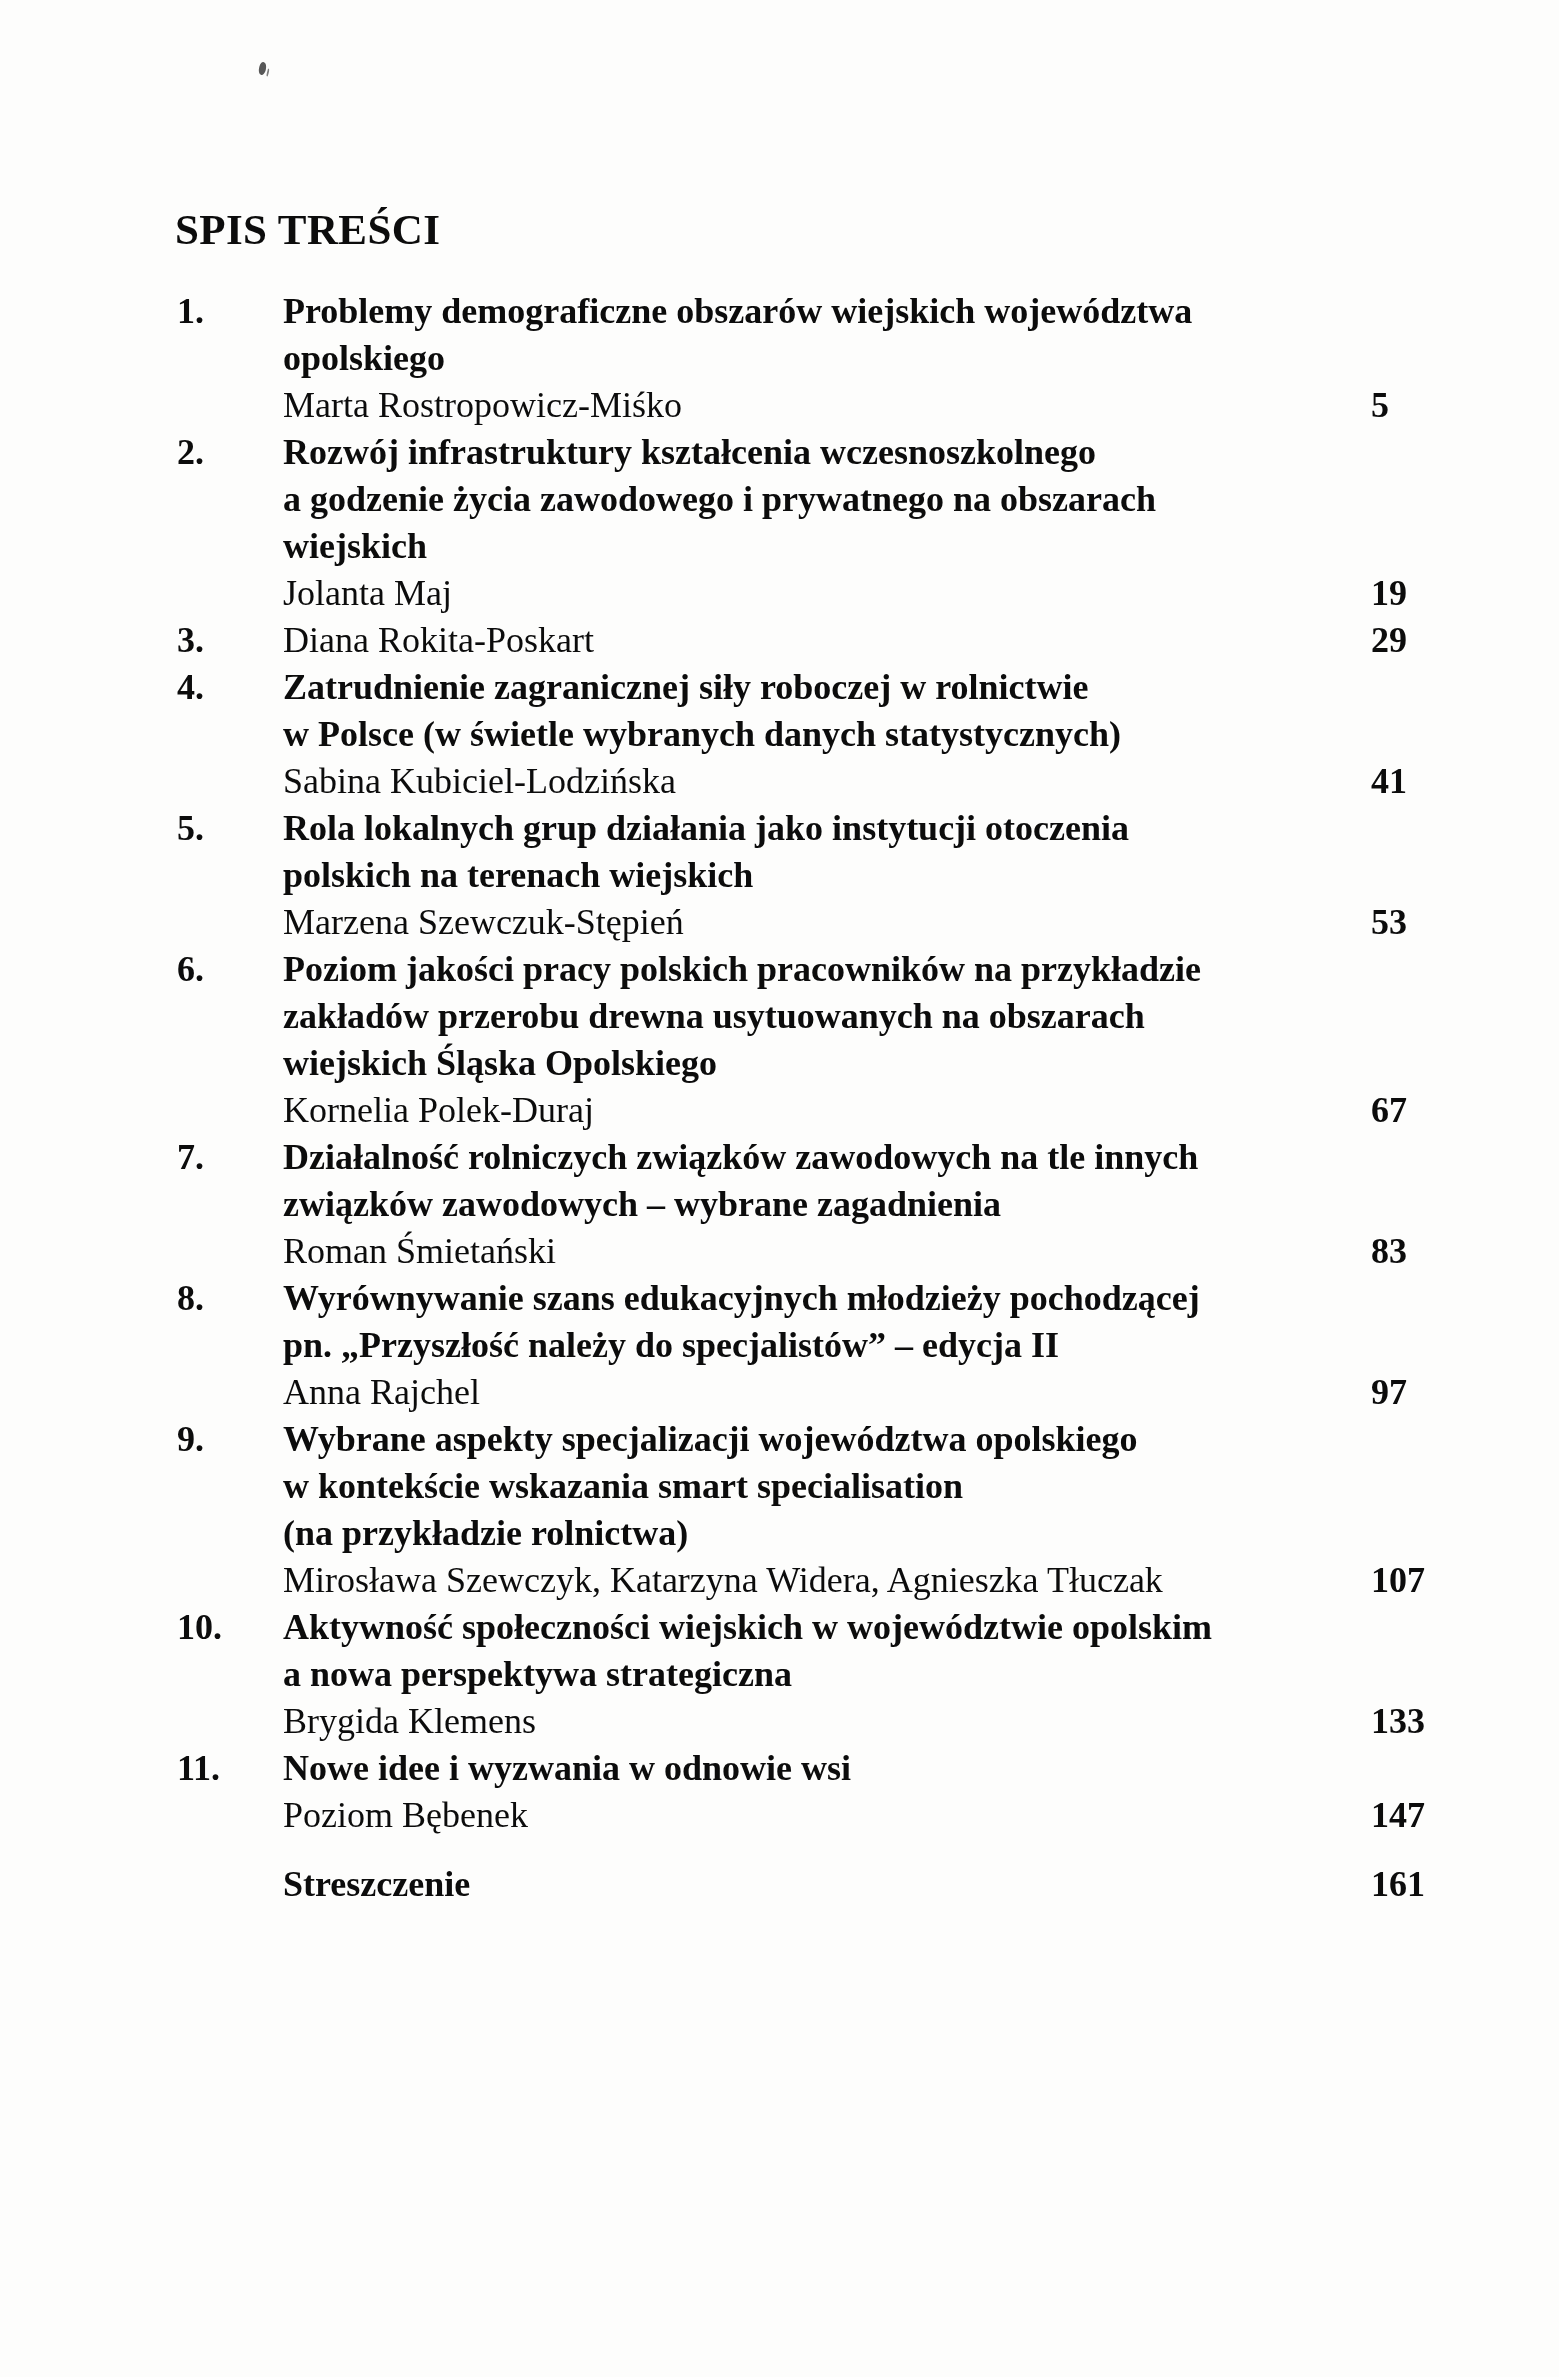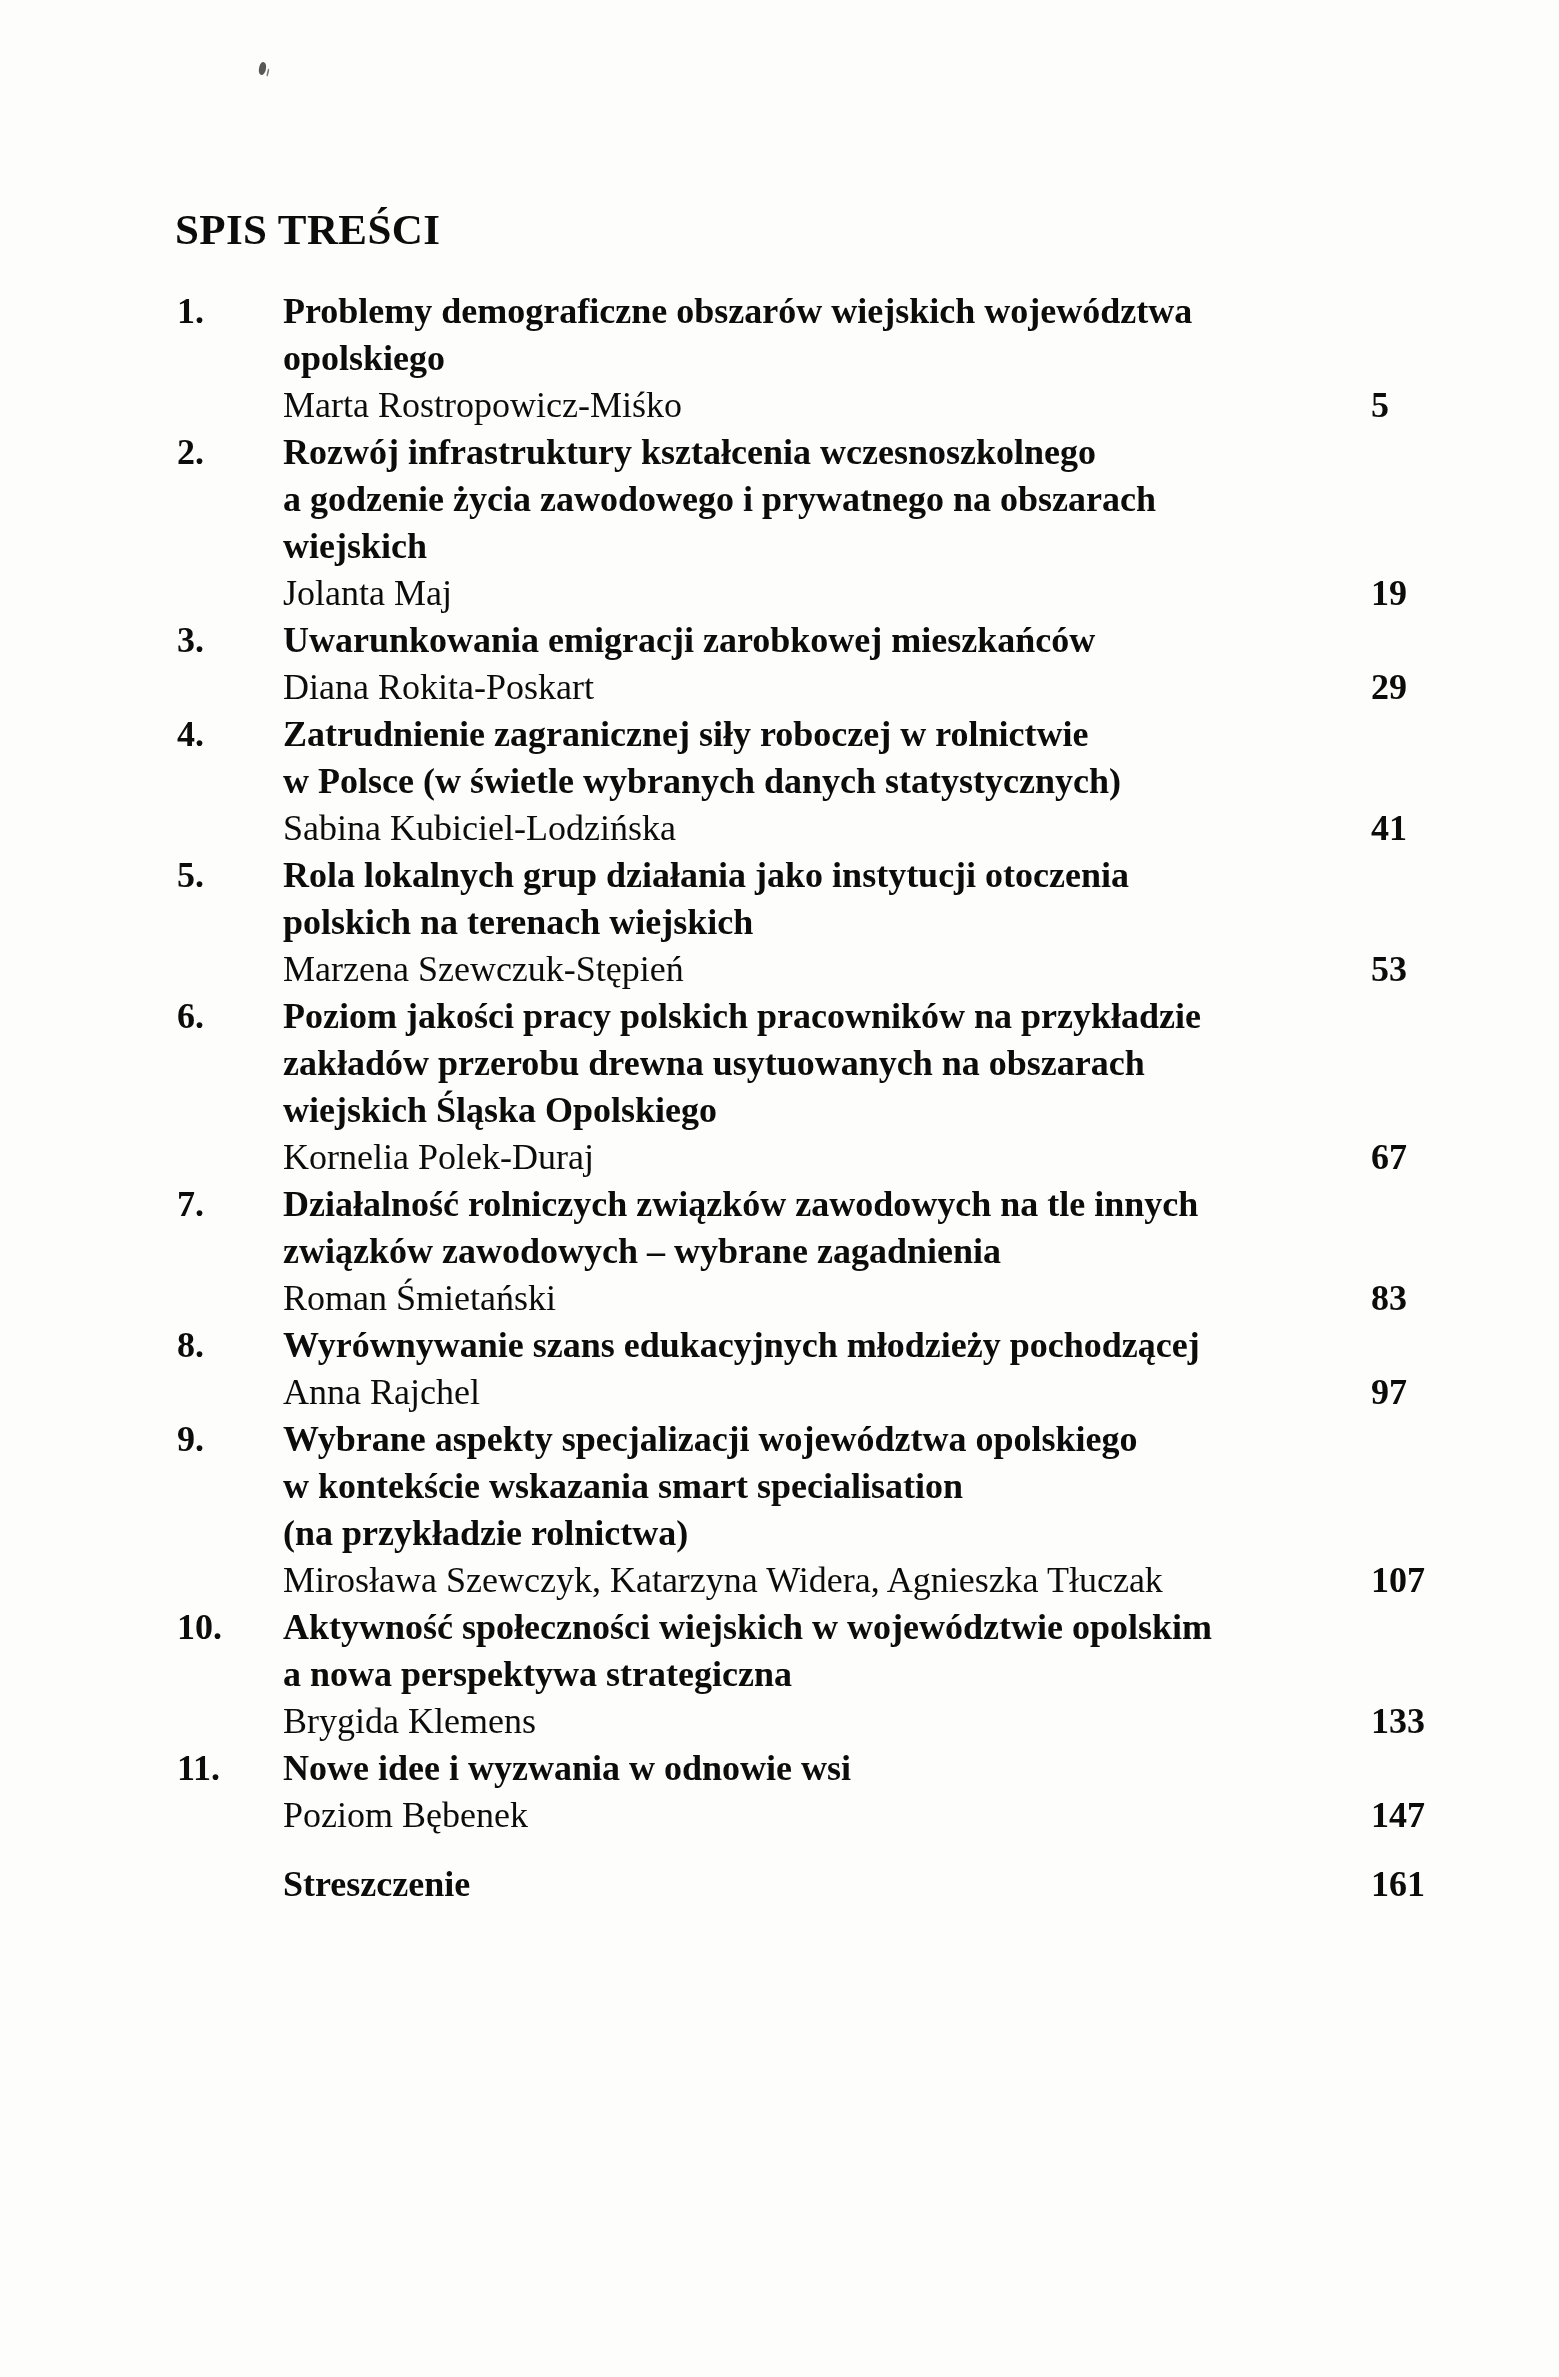--- a/index.html
+++ b/index.html
@@ -67,21 +67,20 @@
         <div class="lines">
           <div class="line title-line">Rozwój infrastruktury kształcenia wczesnoszkolnego</div>
           <div class="line title-line">a godzenie życia zawodowego i prywatnego na obszarach</div>
           <div class="line title-line">wiejskich</div>
           <div class="line author-line"><span>Jolanta Maj</span><span class="page-num">19</span></div>
         </div>
       </div>
       <div class="toc-item">
         <div class="num">3.</div>
         <div class="lines">
-          <div class="line title-line">Uwarunkowania emigracji zarobkowej mieszkańców</div>
           <div class="line author-line"><span>Diana Rokita-Poskart</span><span class="page-num">29</span></div>
         </div>
       </div>
       <div class="toc-item">
         <div class="num">4.</div>
         <div class="lines">
           <div class="line title-line">Zatrudnienie zagranicznej siły roboczej w rolnictwie</div>
           <div class="line title-line">w Polsce (w świetle wybranych danych statystycznych)</div>
           <div class="line author-line"><span>Sabina Kubiciel-Lodzińska</span><span class="page-num">41</span></div>
         </div>
@@ -108,20 +107,21 @@
         <div class="lines">
           <div class="line title-line">Działalność rolniczych związków zawodowych na tle innych</div>
           <div class="line title-line">związków zawodowych – wybrane zagadnienia</div>
           <div class="line author-line"><span>Roman Śmietański</span><span class="page-num">83</span></div>
         </div>
       </div>
       <div class="toc-item">
         <div class="num">8.</div>
         <div class="lines">
           <div class="line title-line">Wyrównywanie szans edukacyjnych młodzieży pochodzącej</div>
+          <div class="line title-line">pn. „Przyszłość należy do specjalistów” – edycja II</div>
           <div class="line author-line"><span>Anna Rajchel</span><span class="page-num">97</span></div>
         </div>
       </div>
       <div class="toc-item">
         <div class="num">9.</div>
         <div class="lines">
           <div class="line title-line">Wybrane aspekty specjalizacji województwa opolskiego</div>
           <div class="line title-line">w kontekście wskazania smart specialisation</div>
           <div class="line title-line">(na przykładzie rolnictwa)</div>
           <div class="line author-line"><span>Mirosława Szewczyk, Katarzyna Widera, Agnieszka Tłuczak</span><span class="page-num">107</span></div>

